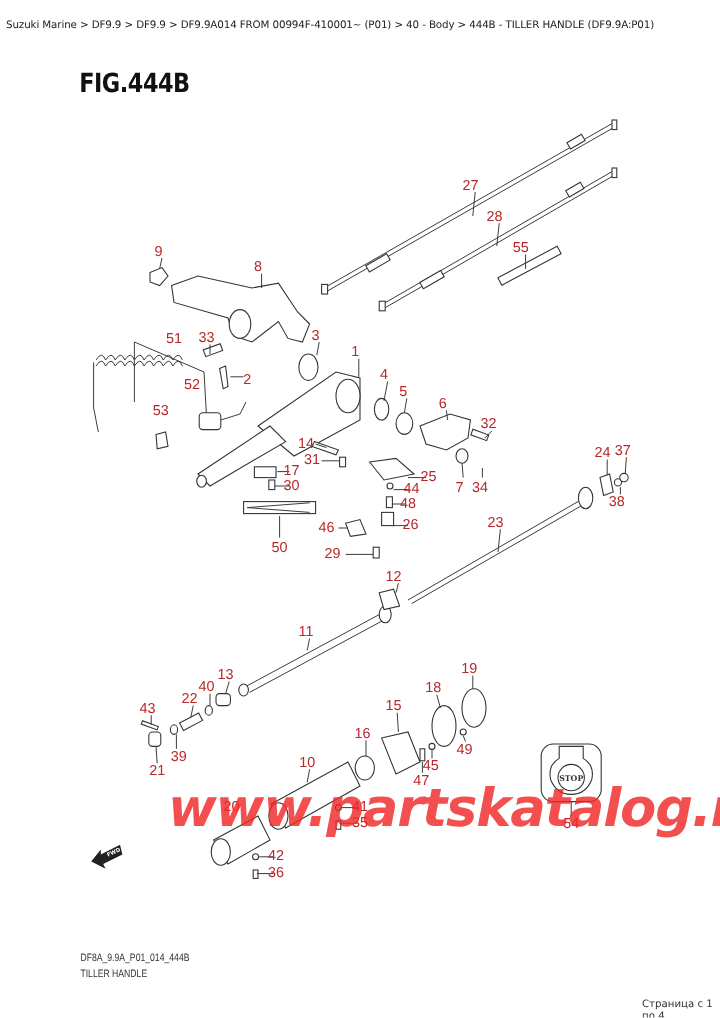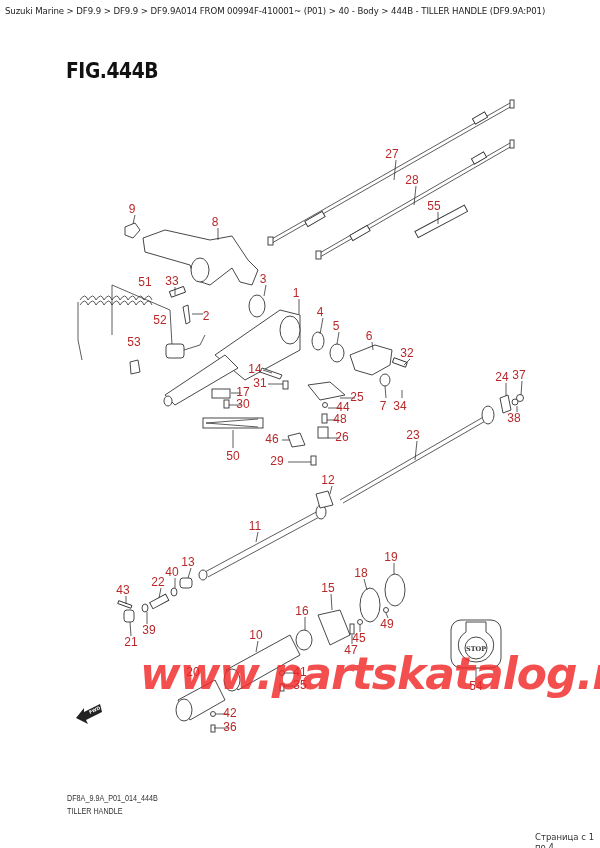--- a/index.html
+++ b/index.html
@@ -1,17 +1,17 @@
 <!DOCTYPE html>
 <html><head>
 <meta charset="utf-8">
 <style>
   html,body{margin:0;padding:0;background:#fff;}
   body{width:600px;height:848px;position:relative;overflow:hidden;font-family:"DejaVu Sans","Liberation Sans",sans-serif;}
-  .breadcrumb{position:absolute;left:5px;top:6px;font-size:8.6px;color:#222;white-space:nowrap;letter-spacing:-0.1px;}
+  .breadcrumb{position:absolute;left:5px;top:16px;font-size:8.6px;color:#222;white-space:nowrap;letter-spacing:-0.1px;}
   .fig-title{position:absolute;left:66px;top:58px;font-size:22px;font-weight:bold;color:#111;font-family:"DejaVu Sans",sans-serif;letter-spacing:-0.5px;transform:scaleX(0.85);transform-origin:left;}
   svg.diagram{position:absolute;left:0;top:0;}
   .lbl{font-family:"Liberation Sans",sans-serif;font-size:12px;fill:#b8282a;}
   .part{fill:#fff;stroke:#333;stroke-width:0.9;}
   .ln{stroke:#333;stroke-width:0.8;fill:none;}
   .watermark{position:absolute;left:140px;top:648px;font-family:"DejaVu Sans",sans-serif;font-weight:bold;font-style:italic;font-size:44px;color:rgba(240,40,40,0.82);letter-spacing:-1px;white-space:nowrap;}
   .footer-code{position:absolute;left:67px;top:793px;font-size:9px;color:#333;font-family:"Liberation Sans Narrow","Liberation Sans",sans-serif;transform:scaleX(0.8);transform-origin:left;}
   .footer-title{position:absolute;left:67px;top:806px;font-size:9px;color:#333;font-family:"Liberation Sans",sans-serif;transform:scaleX(0.8);transform-origin:left;}
   .pager{position:absolute;left:515px;top:832px;font-size:8.5px;color:#333;margin-left:20px;}
 </style>

